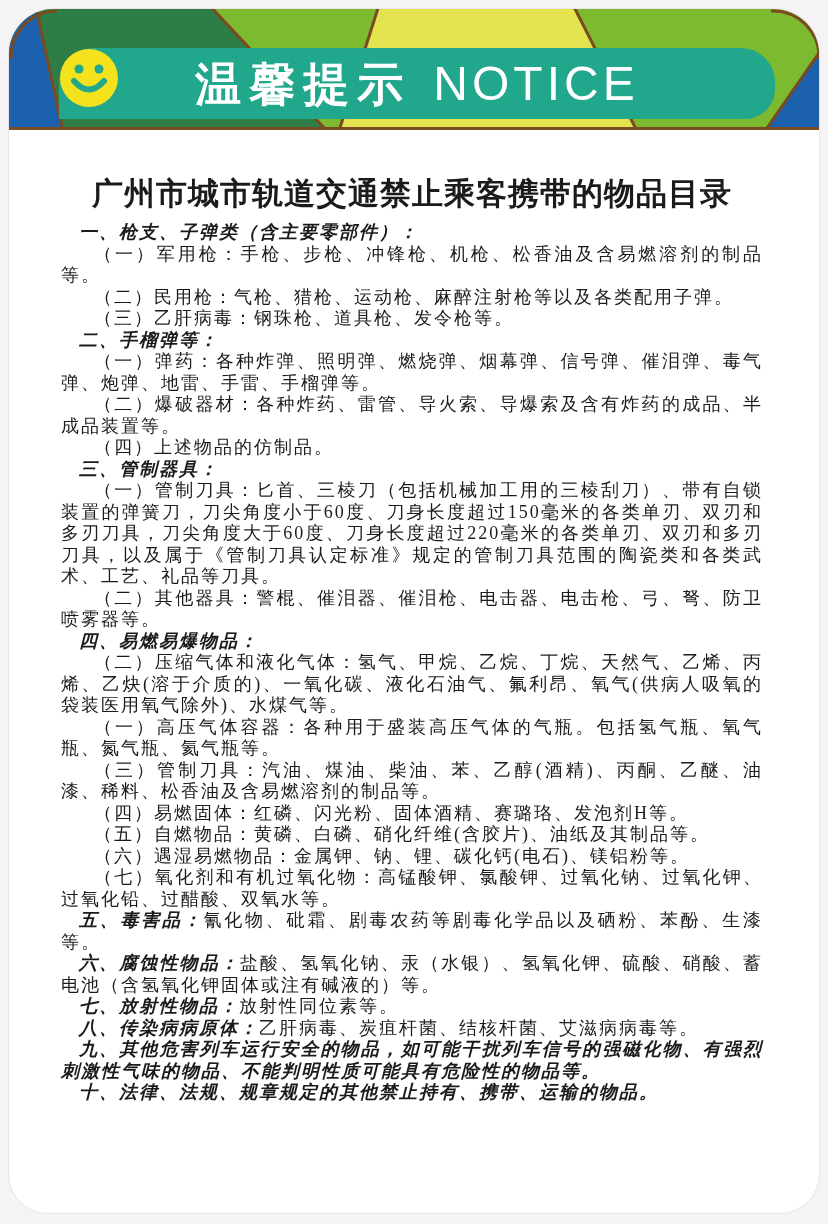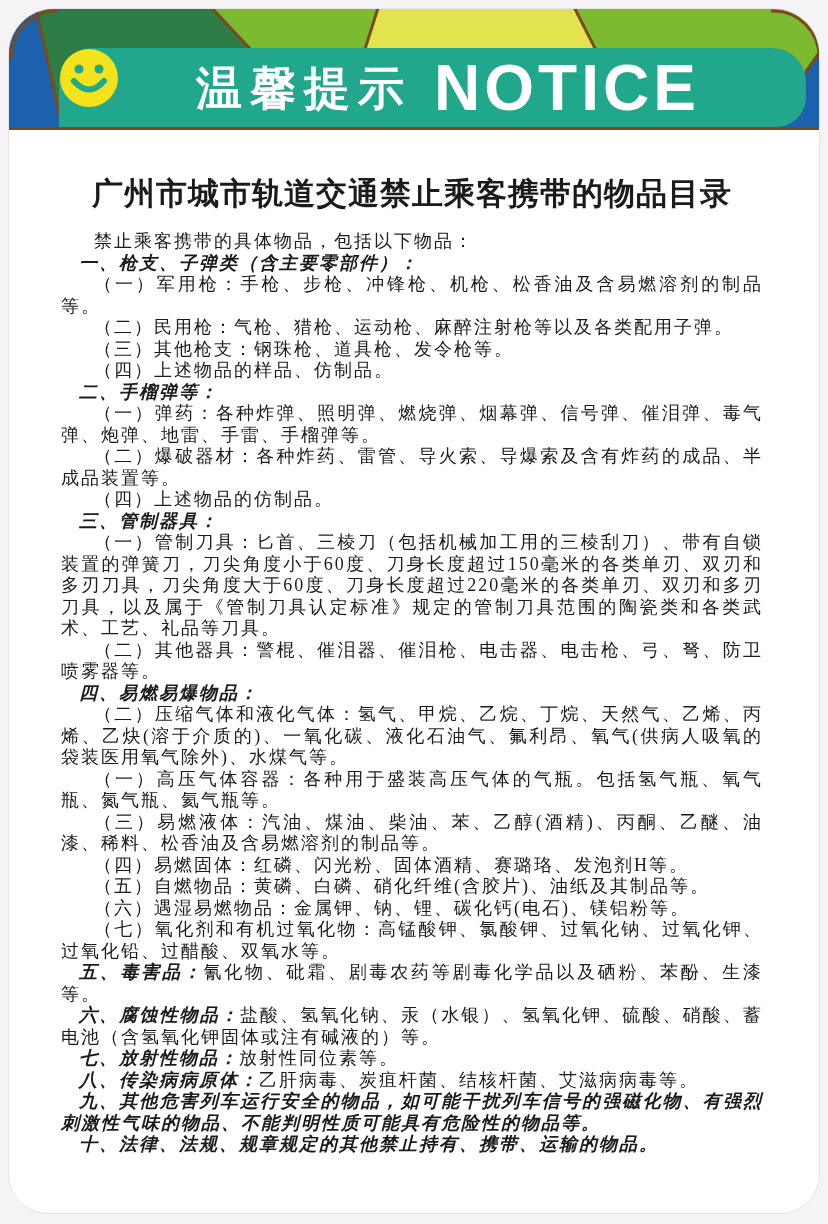--- a/index.html
+++ b/index.html
@@ -26,47 +26,46 @@
   }
   .band svg{position:absolute;left:0;top:0;display:block;}
   .sh{stroke:var(--c-brown,#7a4a21);stroke-width:3;stroke-linejoin:miter;}
   .sh-base{fill:var(--c-bright-green,#80bf35);}
   .sh-yellow{fill:var(--c-yellow,#e2e34f);}
   .sh-dkgreen{fill:var(--c-dark-green,#2e7d46);}
   .sh-blue{fill:var(--c-blue,#1b61ae);}
   .corner-arc{fill:none;stroke:var(--c-brown,#7a4a21);stroke-width:3;}
   .banner{
     position:absolute;left:50px;top:39px;
-    width:716px;height:79px;
+    width:716px;height:71px;
     background:var(--c-teal,#21a78c);
     border-radius:34px 34px 30px 0;
     display:flex;align-items:center;justify-content:center;
     gap:22px;
     z-index:2;
-    padding-left:31px;
   }
   .banner-cn{
     color:var(--c-banner-text,#ffffff);
     font-size:46px;font-weight:700;letter-spacing:8px;
     font-family:"Liberation Sans","DejaVu Sans",sans-serif;
     line-height:1;white-space:nowrap;
   }
   .banner-en{
     color:var(--c-banner-text,#ffffff);
-    font-size:64px;font-weight:700;letter-spacing:4px;
+    font-size:48px;font-weight:400;letter-spacing:4px;
     font-family:"Liberation Sans","DejaVu Sans",sans-serif;
     line-height:1;white-space:nowrap;
   }
   .smiley{width:60px;height:60px;flex:0 0 auto;}
   .doc{
     padding:0 56px 0 52px;
     color:var(--c-text,#1b1b1b);
   }
   .doc-title{
-    margin:43px 0 16px;
+    margin:43px 0 7px;
     text-align:center;
     font-size:31px;font-weight:700;letter-spacing:1px;
     font-family:"Liberation Sans","DejaVu Sans",sans-serif;
     white-space:nowrap;
   }
   .para{
     margin:0;
     font-size:18px;
     line-height:21.5px;
     letter-spacing:2px;
@@ -105,37 +104,35 @@
         <circle cx="40" cy="21" r="4.5" fill="var(--c-teal,#21a78c)"></circle>
         <path d="M15,33 Q30,50 45,33" fill="none" stroke="var(--c-teal,#21a78c)" stroke-width="6" stroke-linecap="round"></path>
       </svg>
       <span class="banner-en">NOTICE</span>
     </div>
   </div>
 
   <div class="doc">
     <div class="doc-title">广州市城市轨道交通禁止乘客携带的物品目录</div>
     <div id="paragraphs">
-        <p class="para para-body"><span>禁止乘客携带的具体物品，包括以下物品：</span></p>
         <p class="para para-head"><b>一、枪支、子弹类（含主要零部件）：</b></p>
         <p class="para para-body"><span>（一）军用枪：手枪、步枪、冲锋枪、机枪、松香油及含易燃溶剂的制品等。</span></p>
         <p class="para para-body"><span>（二）民用枪：气枪、猎枪、运动枪、麻醉注射枪等以及各类配用子弹。</span></p>
-        <p class="para para-body"><span>（三）其他枪支：钢珠枪、道具枪、发令枪等。</span></p>
-        <p class="para para-body"><span>（四）上述物品的样品、仿制品。</span></p>
+        <p class="para para-body"><span>（三）乙肝病毒：钢珠枪、道具枪、发令枪等。</span></p>
         <p class="para para-head"><b>二、手榴弹等：</b></p>
         <p class="para para-body"><span>（一）弹药：各种炸弹、照明弹、燃烧弹、烟幕弹、信号弹、催泪弹、毒气弹、炮弹、地雷、手雷、手榴弹等。</span></p>
         <p class="para para-body"><span>（二）爆破器材：各种炸药、雷管、导火索、导爆索及含有炸药的成品、半成品装置等。</span></p>
         <p class="para para-body"><span>（四）上述物品的仿制品。</span></p>
         <p class="para para-head"><b>三、管制器具：</b></p>
         <p class="para para-body"><span>（一）管制刀具：匕首、三棱刀（包括机械加工用的三棱刮刀）、带有自锁装置的弹簧刀，刀尖角度小于60度、刀身长度超过150毫米的各类单刃、双刃和多刃刀具，刀尖角度大于60度、刀身长度超过220毫米的各类单刃、双刃和多刃刀具，以及属于《管制刀具认定标准》规定的管制刀具范围的陶瓷类和各类武术、工艺、礼品等刀具。</span></p>
         <p class="para para-body"><span>（二）其他器具：警棍、催泪器、催泪枪、电击器、电击枪、弓、弩、防卫喷雾器等。</span></p>
         <p class="para para-head"><b>四、易燃易爆物品：</b></p>
         <p class="para para-body"><span>（二）压缩气体和液化气体：氢气、甲烷、乙烷、丁烷、天然气、乙烯、丙烯、乙炔(溶于介质的)、一氧化碳、液化石油气、氟利昂、氧气(供病人吸氧的袋装医用氧气除外)、水煤气等。</span></p>
         <p class="para para-body"><span>（一）高压气体容器：各种用于盛装高压气体的气瓶。包括氢气瓶、氧气瓶、氮气瓶、氦气瓶等。</span></p>
-        <p class="para para-body"><span>（三）易燃液体：汽油、煤油、柴油、苯、乙醇(酒精)、丙酮、乙醚、油漆、稀料、松香油及含易燃溶剂的制品等。</span></p>
+        <p class="para para-body"><span>（三）管制刀具：汽油、煤油、柴油、苯、乙醇(酒精)、丙酮、乙醚、油漆、稀料、松香油及含易燃溶剂的制品等。</span></p>
         <p class="para para-body"><span>（四）易燃固体：红磷、闪光粉、固体酒精、赛璐珞、发泡剂H等。</span></p>
         <p class="para para-body"><span>（五）自燃物品：黄磷、白磷、硝化纤维(含胶片)、油纸及其制品等。</span></p>
         <p class="para para-body"><span>（六）遇湿易燃物品：金属钾、钠、锂、碳化钙(电石)、镁铝粉等。</span></p>
         <p class="para para-body"><span>（七）氧化剂和有机过氧化物：高锰酸钾、氯酸钾、过氧化钠、过氧化钾、过氧化铅、过醋酸、双氧水等。</span></p>
         <p class="para para-head"><b>五、毒害品：</b><span>氰化物、砒霜、剧毒农药等剧毒化学品以及硒粉、苯酚、生漆等。</span></p>
         <p class="para para-head"><b>六、腐蚀性物品：</b><span>盐酸、氢氧化钠、汞（水银）、氢氧化钾、硫酸、硝酸、蓄电池（含氢氧化钾固体或注有碱液的）等。</span></p>
         <p class="para para-head"><b>七、放射性物品：</b><span>放射性同位素等。</span></p>
         <p class="para para-head"><b>八、传染病病原体：</b><span>乙肝病毒、炭疽杆菌、结核杆菌、艾滋病病毒等。</span></p>
         <p class="para para-head"><b>九、其他危害列车运行安全的物品，如可能干扰列车信号的强磁化物、有强烈刺激性气味的物品、不能判明性质可能具有危险性的物品等。</b></p>
         <p class="para para-head"><b>十、法律、法规、规章规定的其他禁止持有、携带、运输的物品。</b></p>

